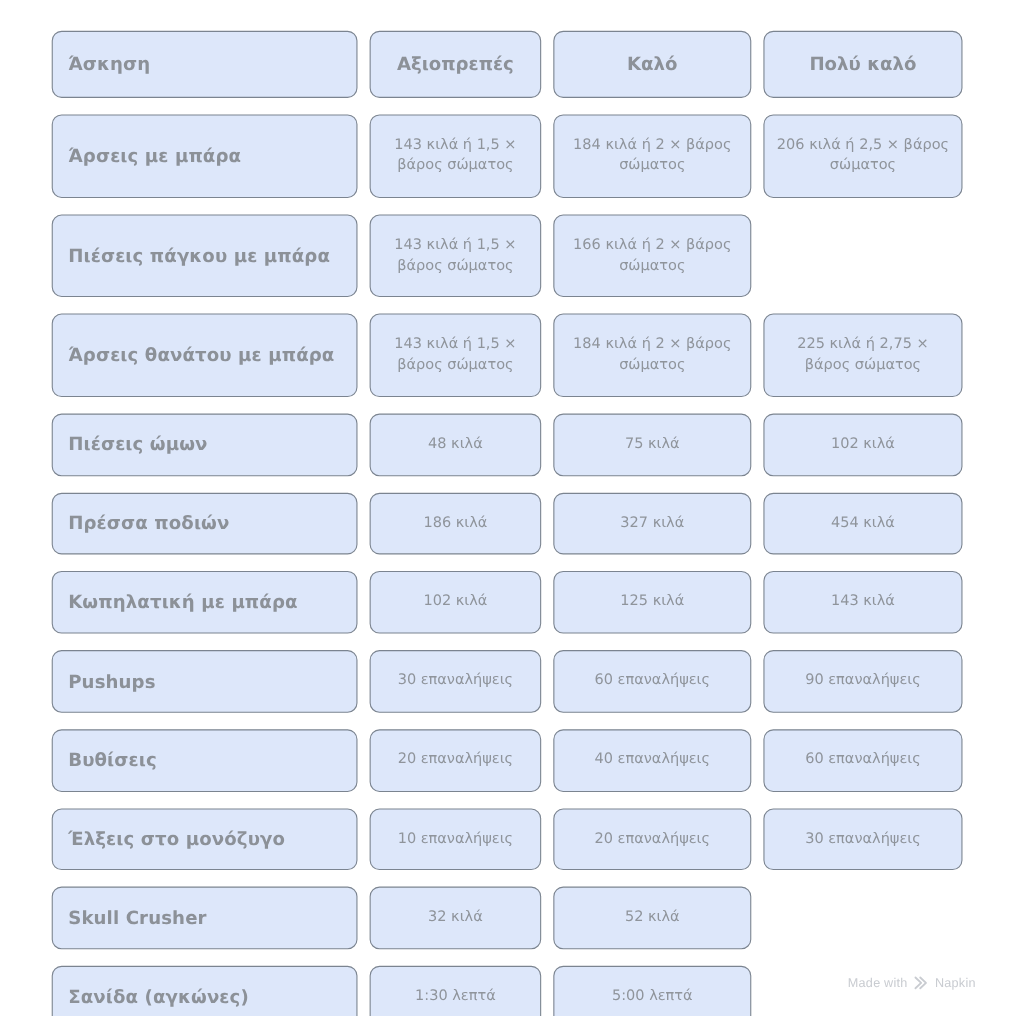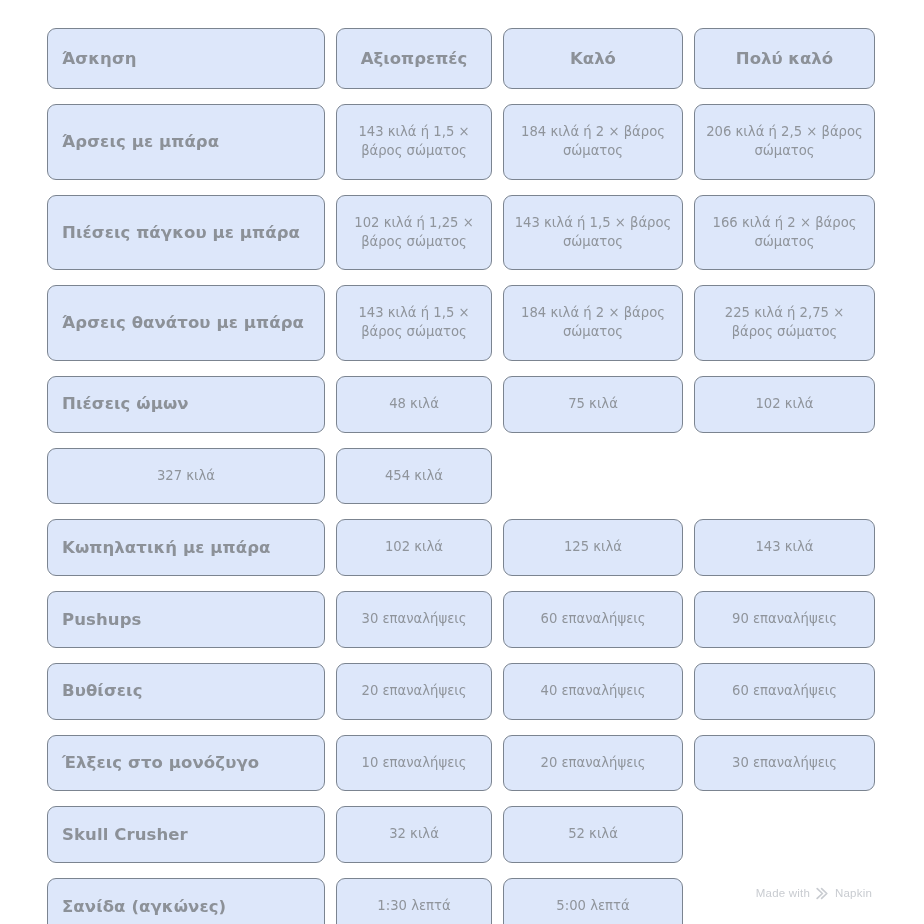--- a/index.html
+++ b/index.html
@@ -77,23 +77,24 @@
   .row.header .cell.value {
     font-weight: bold;
     font-size: 16.5px;
     color: #8c9198;
   }
 
   .row.tall .cell { min-height: 71px; }
 
   #watermark {
     position: absolute;
-    right: 52px;
+    right: 37px;
     bottom: 24px;
     display: flex;
+    align-items: center;
     column-gap: 6px;
     color: #c9ccd1;
     font-size: 11.5px;
     font-family: "Liberation Sans", sans-serif;
     letter-spacing: 0.2px;
   }
   #watermark .wm-logo {
     display: inline-flex;
     align-items: center;
     line-height: 1;
@@ -113,37 +114,38 @@
         <div class="cell value">Πολύ καλό</div>
       </div>
       <div class="row">
         <div class="cell label">Άρσεις με μπάρα</div>
         <div class="cell value">143 κιλά ή 1,5 × βάρος σώματος</div>
         <div class="cell value">184 κιλά ή 2 × βάρος σώματος</div>
         <div class="cell value">206 κιλά ή 2,5 × βάρος σώματος</div>
       </div>
       <div class="row">
         <div class="cell label">Πιέσεις πάγκου με μπάρα</div>
-        <div class="cell value">102 κιλά ή 1,25 × βάρος σώματος</div>
         <div class="cell value">143 κιλά ή 1,5 × βάρος σώματος</div>
         <div class="cell value">166 κιλά ή 2 × βάρος σώματος</div>
       </div>
       <div class="row">
         <div class="cell label">Άρσεις θανάτου με μπάρα</div>
         <div class="cell value">143 κιλά ή 1,5 × βάρος σώματος</div>
         <div class="cell value">184 κιλά ή 2 × βάρος σώματος</div>
         <div class="cell value">225 κιλά ή 2,75 × βάρος σώματος</div>
       </div>
       <div class="row">
         <div class="cell label">Πιέσεις ώμων</div>
         <div class="cell value">48 κιλά</div>
         <div class="cell value">75 κιλά</div>
         <div class="cell value">102 κιλά</div>
       </div>
       <div class="row">
+        <div class="cell label">Πρέσσα ποδιών</div>
+        <div class="cell value">186 κιλά</div>
         <div class="cell value">327 κιλά</div>
         <div class="cell value">454 κιλά</div>
       </div>
       <div class="row">
         <div class="cell label">Κωπηλατική με μπάρα</div>
         <div class="cell value">102 κιλά</div>
         <div class="cell value">125 κιλά</div>
         <div class="cell value">143 κιλά</div>
       </div>
       <div class="row">

